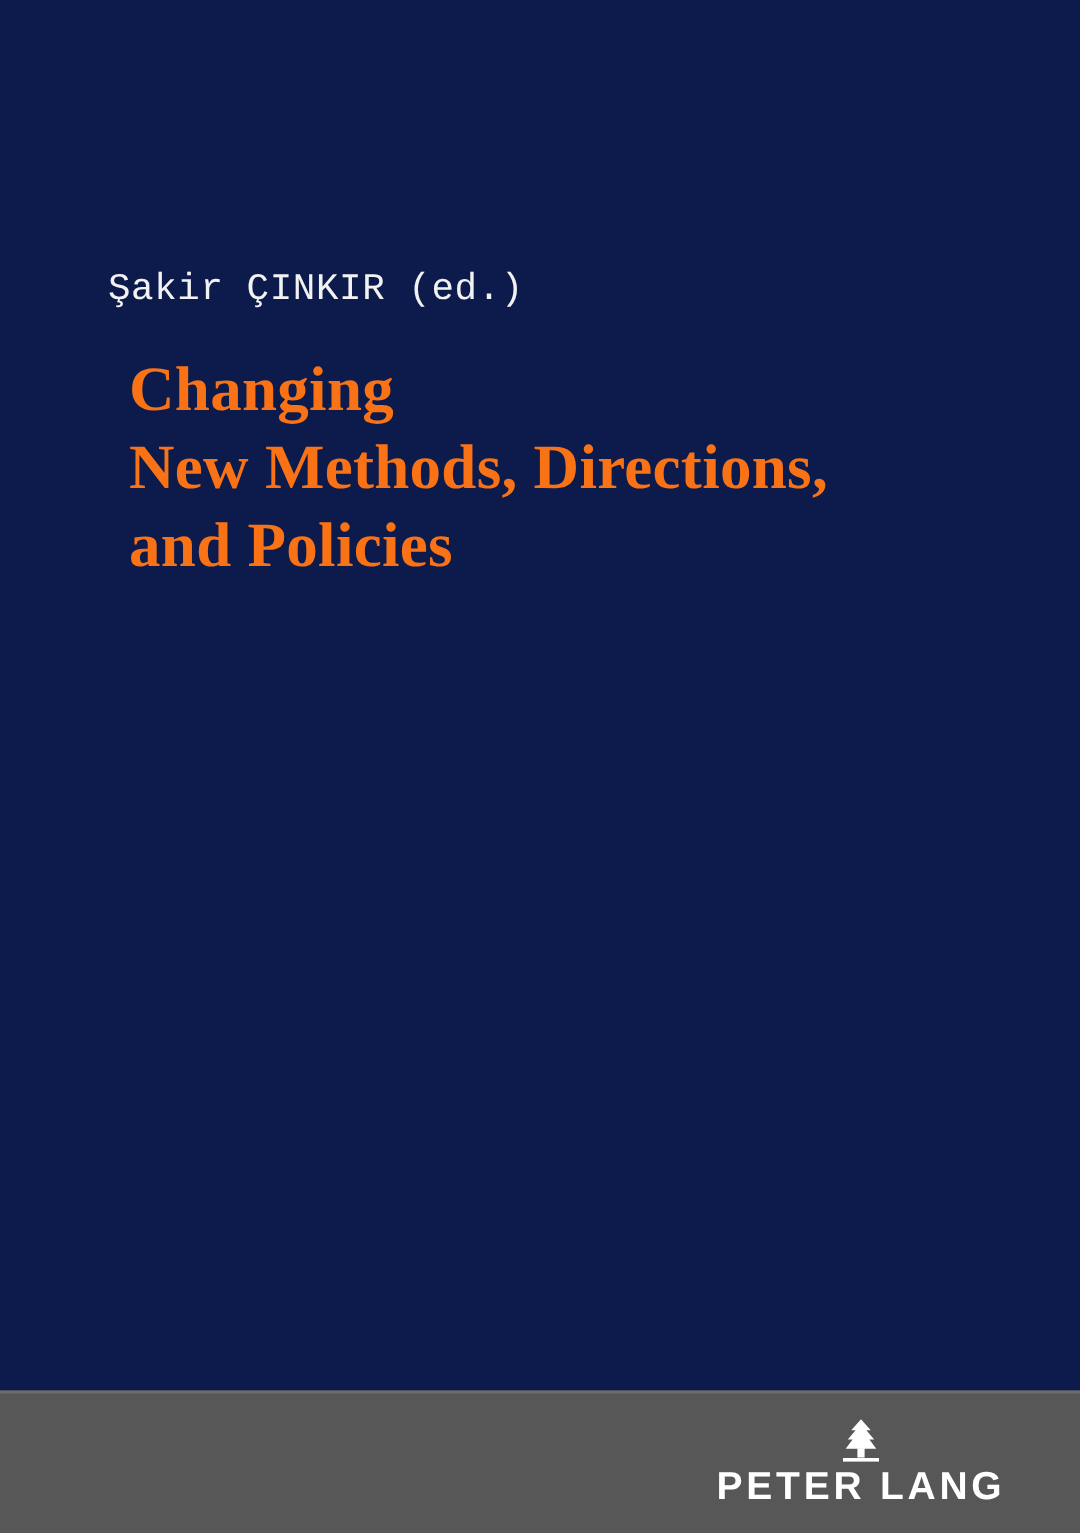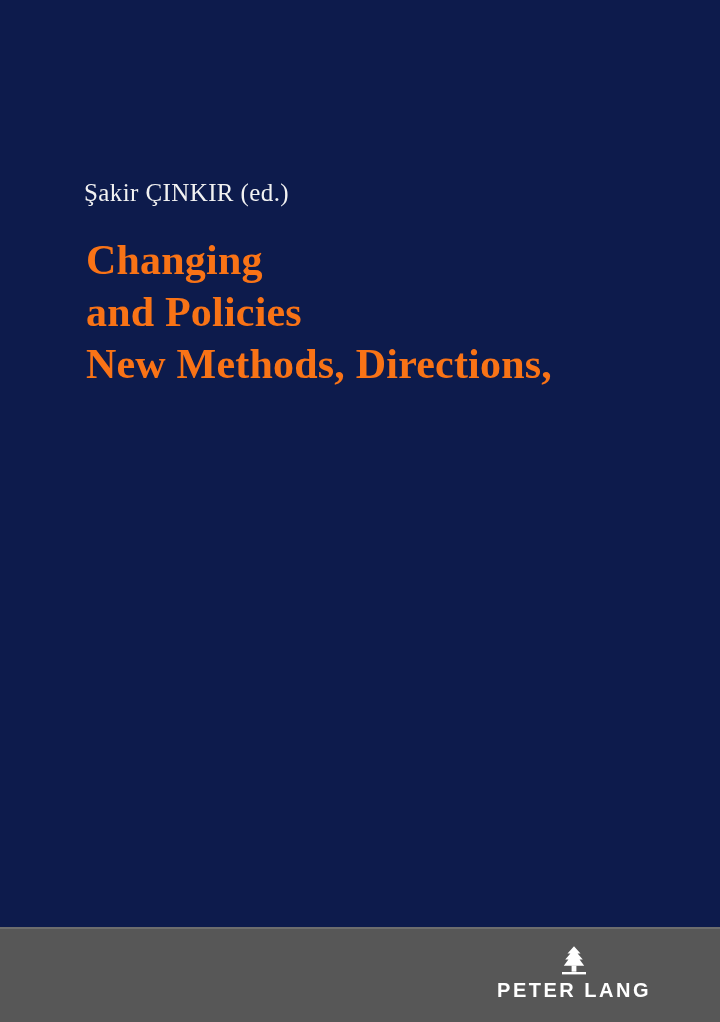--- a/index.html
+++ b/index.html
@@ -34,25 +34,24 @@
     right: 0;
     bottom: 95px;
     background: #0d1b4c;
   }
   .editor {
     position: absolute;
     left: 72px;
     top: 178px;
     width: 560px;
     color: #f2f2f2;
-    font-family: Liberation Serif, serif;
+    font-family: Liberation Mono, monospace;
     font-size: 25px;
     letter-spacing: 0.4px;
     line-height: 1.2;
-    margin-left: 12px;
   }
   .title {
     position: absolute;
     left: 86px;
     top: 234px;
     width: 580px;
     color: #f97316;
     font-family: "Liberation Serif", serif;
     font-weight: bold;
     font-size: 42px;
@@ -91,39 +90,39 @@
   .publisher-mark {
     display: block;
     margin: 0 auto 2px auto;
     width: 26px;
     height: 30px;
   }
   .publisher-name {
     display: block;
     font-family: "Liberation Sans", sans-serif;
     font-weight: bold;
-    font-size: 20px;
+    font-size: 26px;
     letter-spacing: 2.5px;
     line-height: 26px;
   }
 </style>
 </head>
 <body>
 
 <div class="page">
   <div class="cover">
 
     <div class="cover-body">
 
       <div class="editor">Şakir  ÇINKIR (ed.)</div>
 
       <div class="title">
         <span class="title-line">Changing</span>
+        <span class="title-line">New Methods, Directions,</span>
         <span class="title-line">and Policies</span>
-        <span class="title-line">New Methods, Directions,</span>
       </div>
 
     </div>
 
     <div class="footer">
       <div class="footer-divider"></div>
       <div class="publisher">
         <svg class="publisher-mark" viewBox="0 0 26 30" aria-hidden="true">
           <rect x="1" y="27" width="24" height="2.4" fill="#ffffff"></rect>
           <rect x="10.6" y="20.5" width="4.8" height="6.2" fill="#ffffff"></rect>

